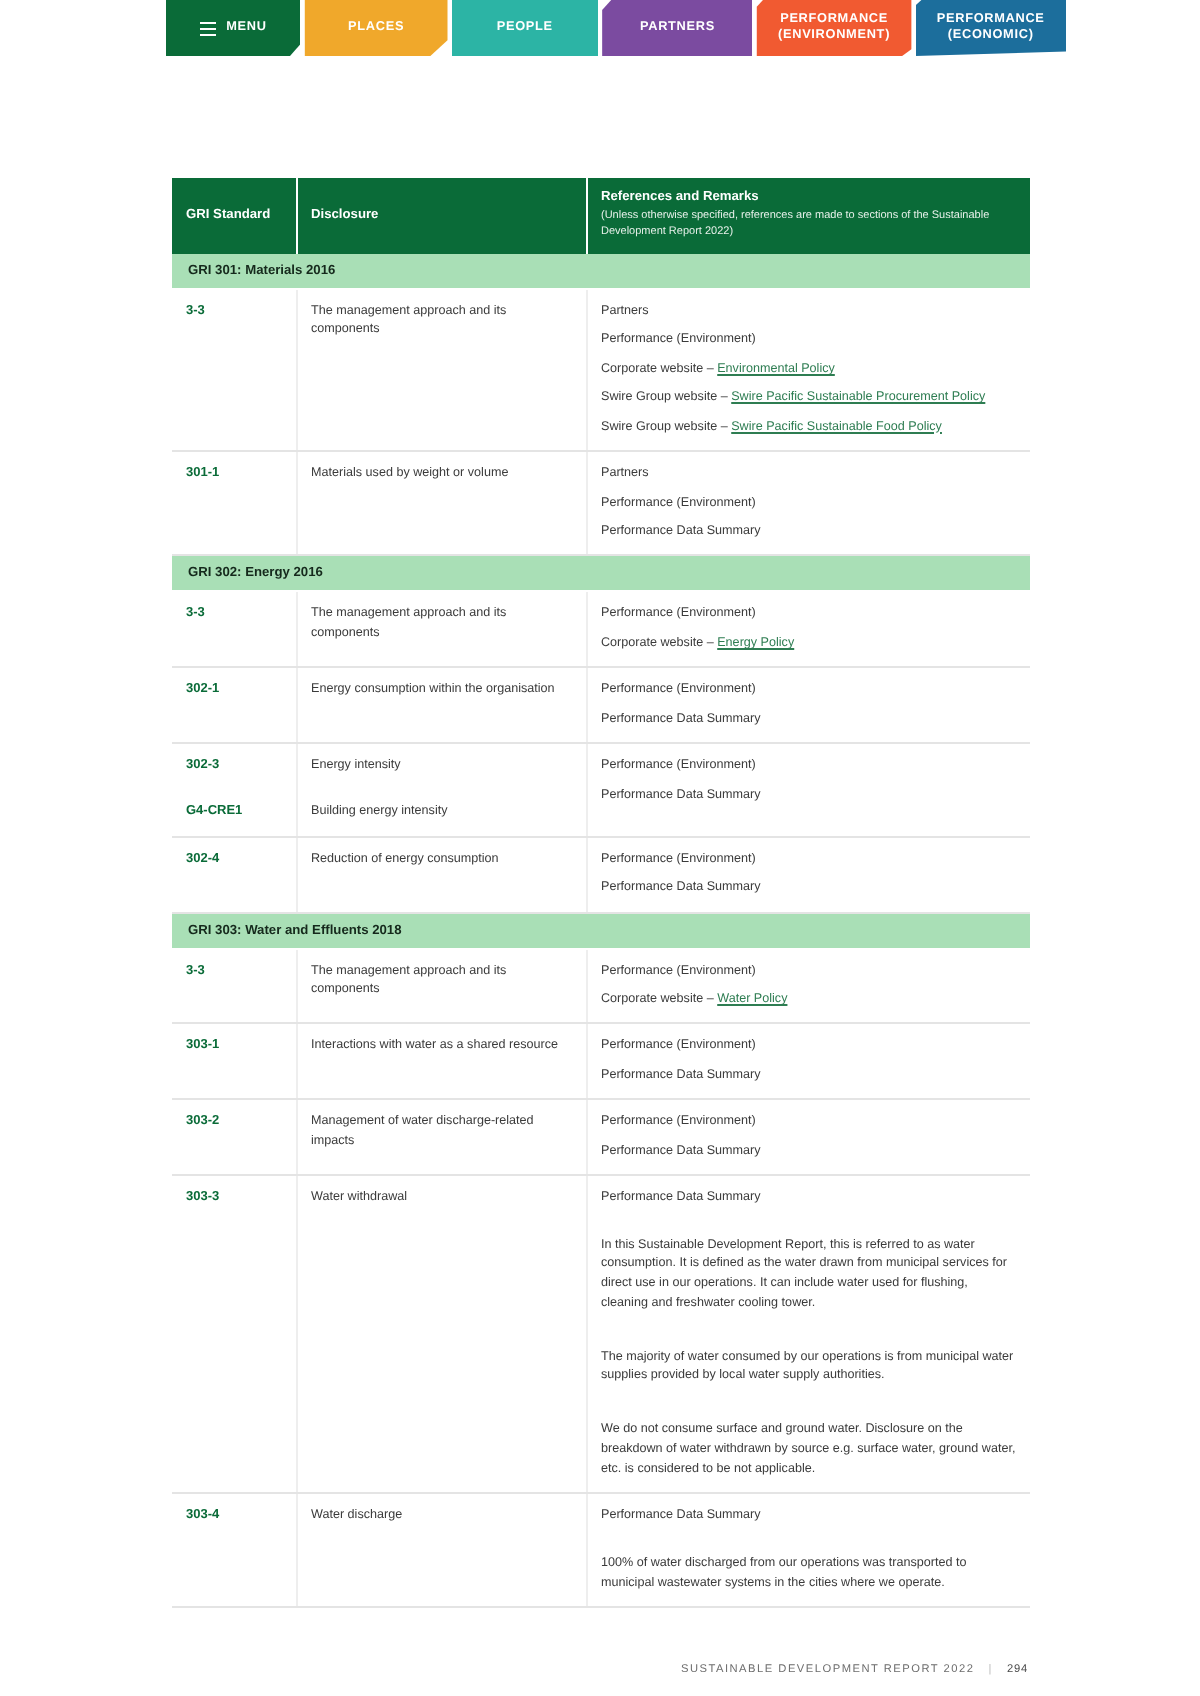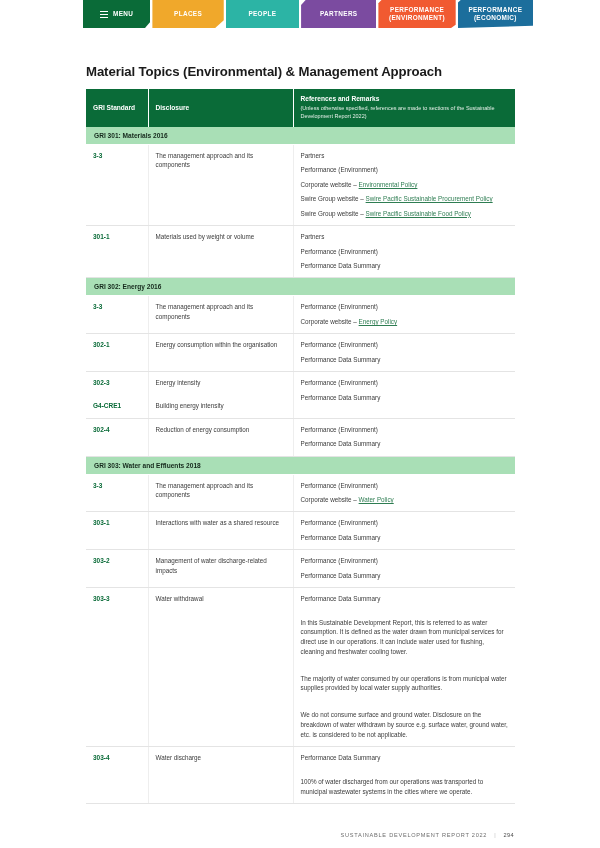--- a/index.html
+++ b/index.html
@@ -222,21 +222,20 @@
     <div class="tab t-perfenv">
       <span class="tab-label">PERFORMANCE
 (ENVIRONMENT)</span>
     </div>
     <div class="tab t-perfeco">
       <span class="tab-label">PERFORMANCE
 (ECONOMIC)</span>
     </div>
   </div>
 
-  <div class="page-title">Material Topics (Environmental) &amp; Management Approach</div>
 
   <table class="gri-table">
     <colgroup>
       <col class="c1">
         <col class="c2">
         <col class="c3">
     </colgroup>
     <thead>
       <tr>
         <th>GRI Standard</th>

